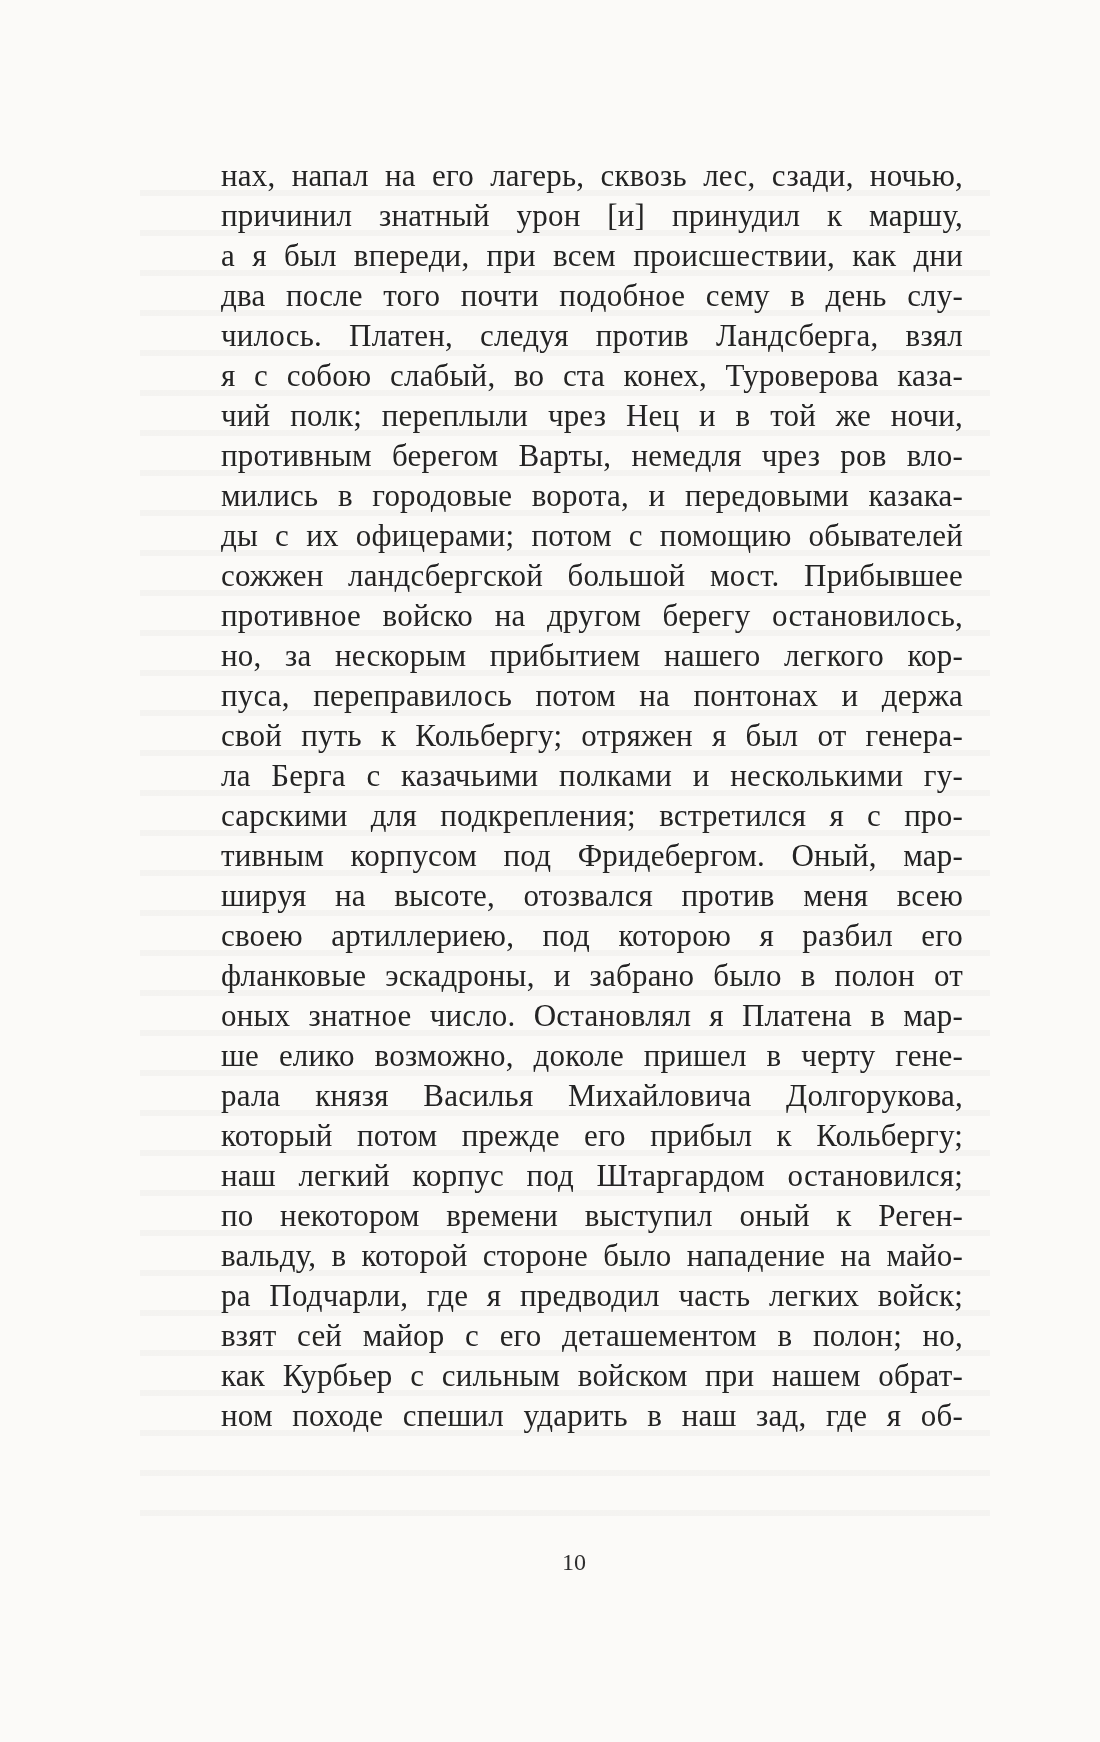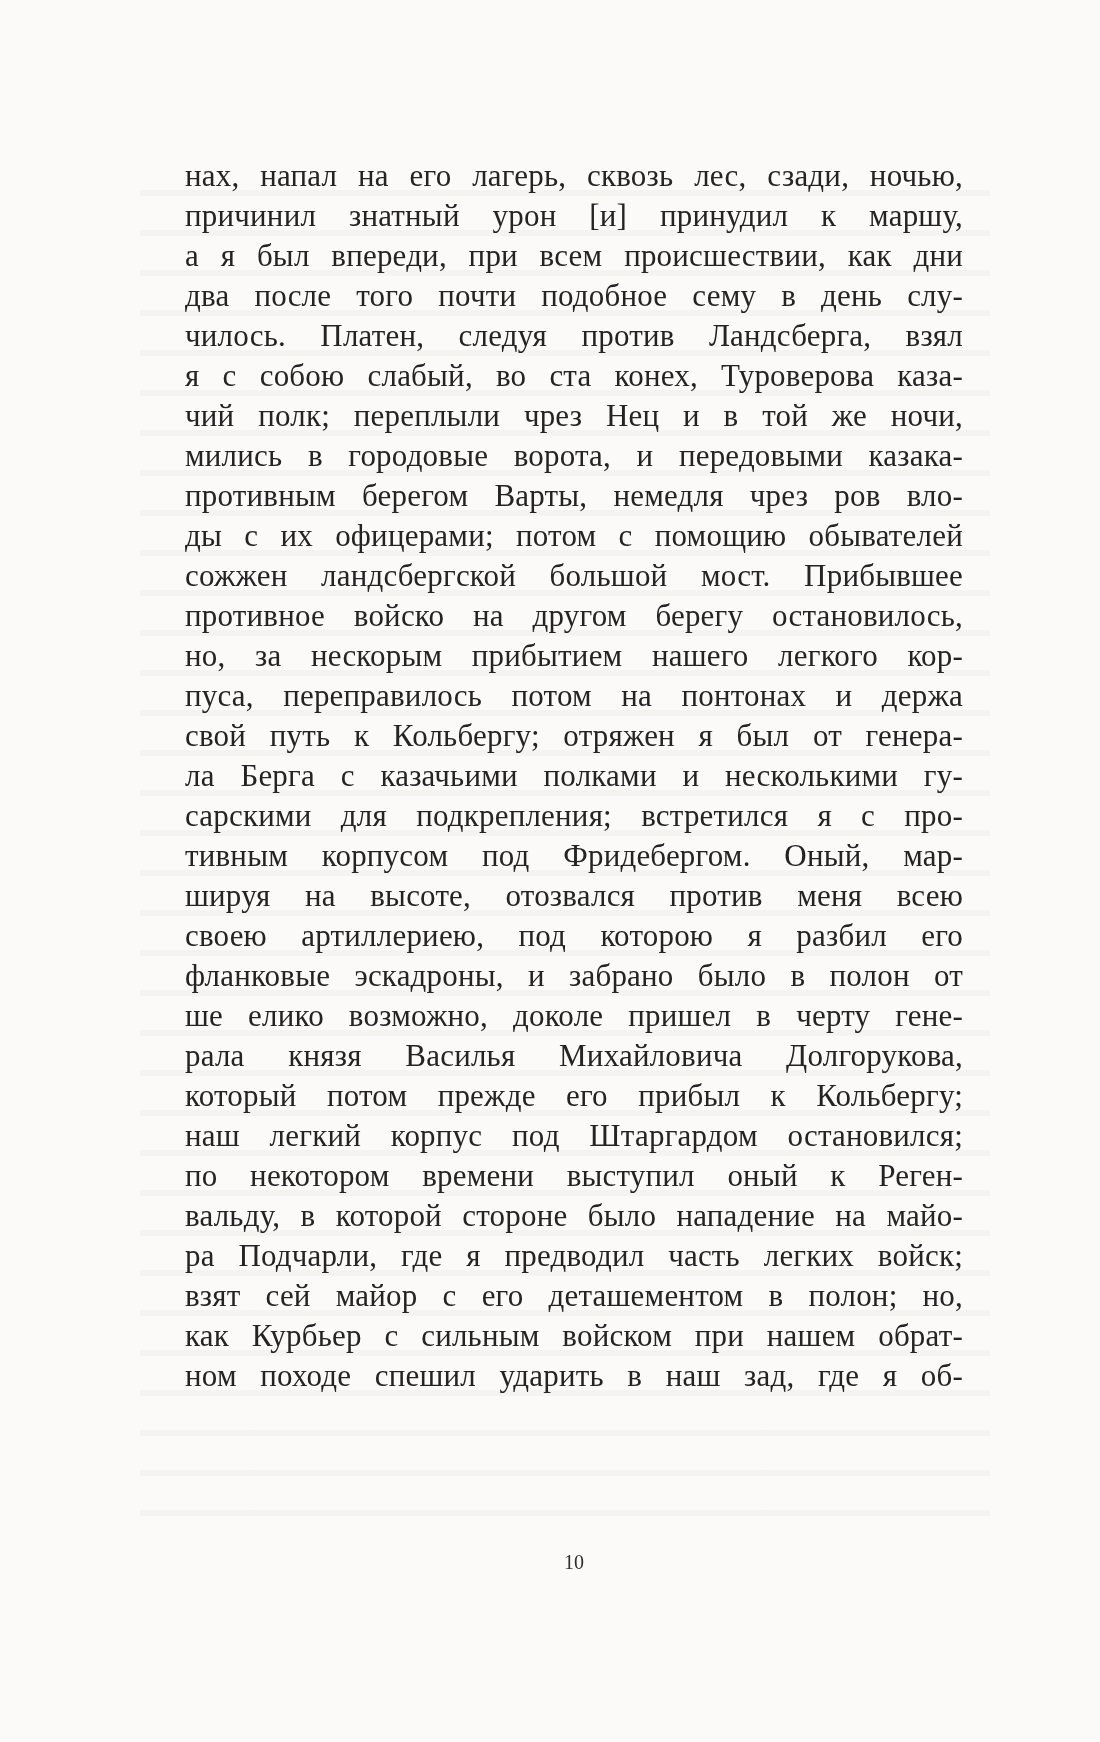--- a/index.html
+++ b/index.html
@@ -41,60 +41,62 @@
     color: #242424;
     font-size: 31px;
     line-height: 40px;
   }
   .line {
     height: 40px;
     text-align: justify;
     text-align-last: justify;
     overflow: hidden;
     letter-spacing: 0.2px;
+    margin-left: 36px;
   }
   .page-number {
     position: absolute;
     left: 185px;
     top: 1542px;
     width: 778px;
     text-align: center;
     color: #2e2e2e;
-    font-size: 20px;
+    font-size: 24px;
     line-height: 40px;
   }
 </style>
 </head>
 <body>
 
 <div class="scan-page">
   <div class="scan-artifacts"></div>
 
   <div class="text-block">
     <div class="line">нах, напал на его лагерь, сквозь лес, сзади, ночью,</div>
     <div class="line">причинил знатный урон [и] принудил к маршу,</div>
     <div class="line">а я был впереди, при всем происшествии, как дни</div>
     <div class="line">два после того почти подобное сему в день слу-</div>
     <div class="line">чилось. Платен, следуя против Ландсберга, взял</div>
     <div class="line">я с собою слабый, во ста конех, Туроверова каза-</div>
     <div class="line">чий полк; переплыли чрез Нец и в той же ночи,</div>
+    <div class="line">противным берегом Варты, немедля чрез ров вло-</div>
     <div class="line">мились в городовые ворота, и передовыми казака-</div>
-    <div class="line">противным берегом Варты, немедля чрез ров вло-</div>
     <div class="line">ды с их офицерами; потом с помощию обывателей</div>
     <div class="line">сожжен ландсбергской большой мост. Прибывшее</div>
     <div class="line">противное войско на другом берегу остановилось,</div>
     <div class="line">но, за нескорым прибытием нашего легкого кор-</div>
     <div class="line">пуса, переправилось потом на понтонах и держа</div>
     <div class="line">свой путь к Кольбергу; отряжен я был от генера-</div>
     <div class="line">ла Берга с казачьими полками и несколькими гу-</div>
     <div class="line">сарскими для подкрепления; встретился я с про-</div>
     <div class="line">тивным корпусом под Фридебергом. Оный, мар-</div>
     <div class="line">шируя на высоте, отозвался против меня всею</div>
     <div class="line">своею артиллериею, под которою я разбил его</div>
     <div class="line">фланковые эскадроны, и забрано было в полон от</div>
+    <div class="line">оных знатное число. Остановлял я Платена в мар-</div>
     <div class="line">ше елико возможно, доколе пришел в черту гене-</div>
     <div class="line">рала князя Василья Михайловича Долгорукова,</div>
     <div class="line">который потом прежде его прибыл к Кольбергу;</div>
     <div class="line">наш легкий корпус под Штаргардом остановился;</div>
     <div class="line">по некотором времени выступил оный к Реген-</div>
     <div class="line">вальду, в которой стороне было нападение на майо-</div>
     <div class="line">ра Подчарли, где я предводил часть легких войск;</div>
     <div class="line">взят сей майор с его деташементом в полон; но,</div>
     <div class="line">как Курбьер с сильным войском при нашем обрат-</div>
     <div class="line">ном походе спешил ударить в наш зад, где я об-</div>

